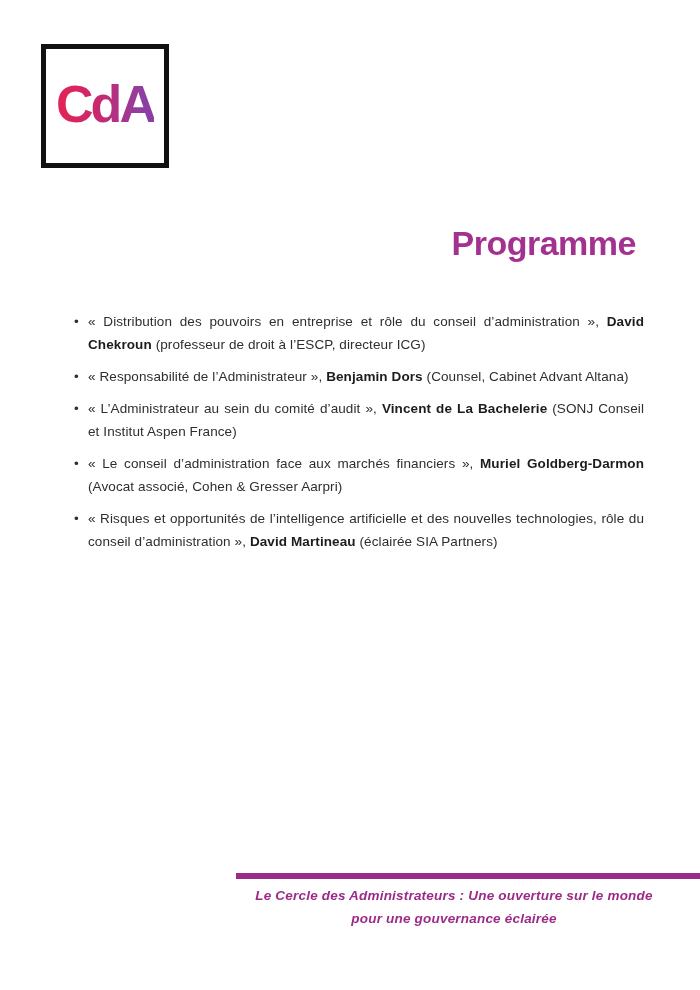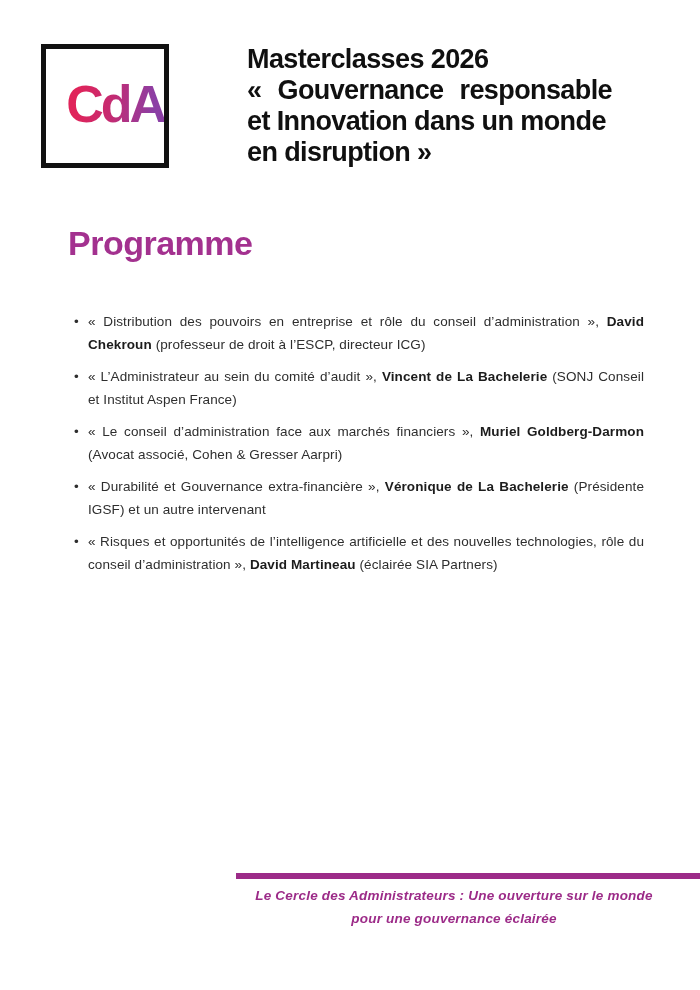--- a/index.html
+++ b/index.html
@@ -16,21 +16,21 @@
   
   .logo-box {
     position: absolute;
     left: 41px;
     top: 44px;
     width: 118px;
     height: 114px;
     border: 5px solid #111111;
     display: flex;
     align-items: center;
-    justify-content: flex-end;
+    justify-content: center;
     background: #ffffff;
   }
   .logo-text {
     font-size: 52px;
     font-weight: 800;
     letter-spacing: -3px;
     line-height: 1;
     padding-bottom: 4px;
     background: linear-gradient(95deg, #e0245a 12%, #c62a70 45%, #8b3fa5 88%);
     -webkit-background-clip: text;
@@ -52,21 +52,21 @@
   }
   .title-line { white-space: nowrap; }
   .title-line.spread { word-spacing: 0.34em; }
 
   
   .programme-heading {
     position: absolute;
     left: 68px;
     top: 224px;
     width: 568px;
-    text-align: left;
+    text-align: right;
     font-size: 34px;
     font-weight: 700;
     letter-spacing: -0.5px;
     color: #a3318f;
   }
 
   
   .program-list {
     position: absolute;
     left: 66px;
@@ -120,33 +120,27 @@
 </style>
 </head>
 <body>
 
 <div class="page">
 
   <div class="logo-box">
     <span class="logo-text">CdA</span>
   </div>
 
-  <div class="title-block">
-    <div class="title-line">Masterclasses 2026</div>
-    <div class="title-line spread">« Gouvernance responsable</div>
-    <div class="title-line">et Innovation dans un monde</div>
-    <div class="title-line">en disruption »</div>
-  </div>
 
   <div class="programme-heading">Programme</div>
 
   <ul class="program-list">
       <li class="program-item"><span>« Distribution des pouvoirs en entreprise et rôle du conseil d’administration », </span><b>David Chekroun</b><span> (professeur de droit à l’ESCP, directeur ICG)</span></li>
+      <li class="program-item"><span>« Responsabilité de l’Administrateur », </span><b>Benjamin Dors</b><span> (Counsel, Cabinet Advant Altana)</span></li>
       <li class="program-item"><span>« L’Administrateur au sein du comité d’audit », </span><b>Vincent de La Bachelerie</b><span> (SONJ Conseil et Institut Aspen France)</span></li>
       <li class="program-item"><span>« Le conseil d’administration face aux marchés financiers », </span><b>Muriel Goldberg-Darmon</b><span> (Avocat associé, Cohen &amp; Gresser Aarpri)</span></li>
-      <li class="program-item"><span>« Durabilité et Gouvernance extra-financière », </span><b>Véronique de La Bachelerie</b><span> (Présidente IGSF) et un autre intervenant</span></li>
       <li class="program-item"><span>« Risques et opportunités de l’intelligence artificielle et des nouvelles technologies, rôle du conseil d’administration », </span><b>David Martineau</b><span> (éclairée SIA Partners)</span></li>
     </ul>
 
   <div class="footer-bar"></div>
   <div class="footer-tagline">Le Cercle des Administrateurs : Une ouverture sur le monde pour une gouvernance éclairée</div>
 
 </div>
 
 </body></html>

